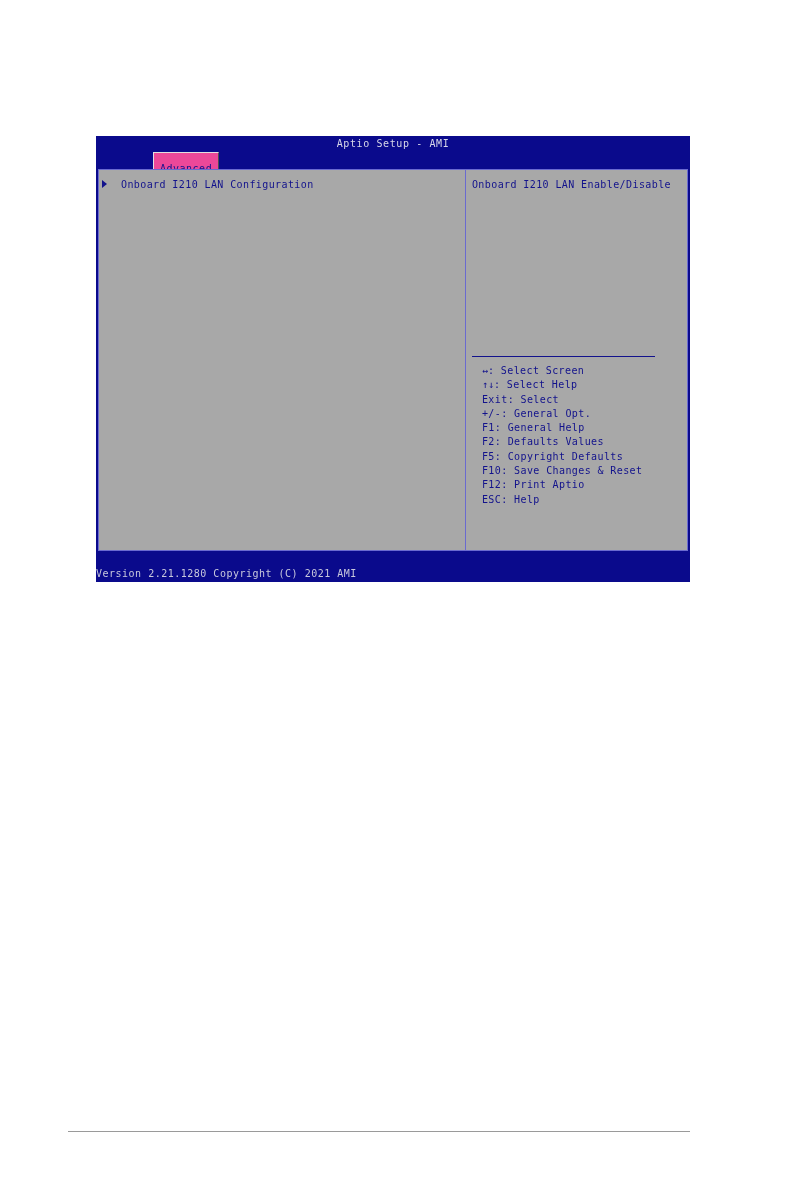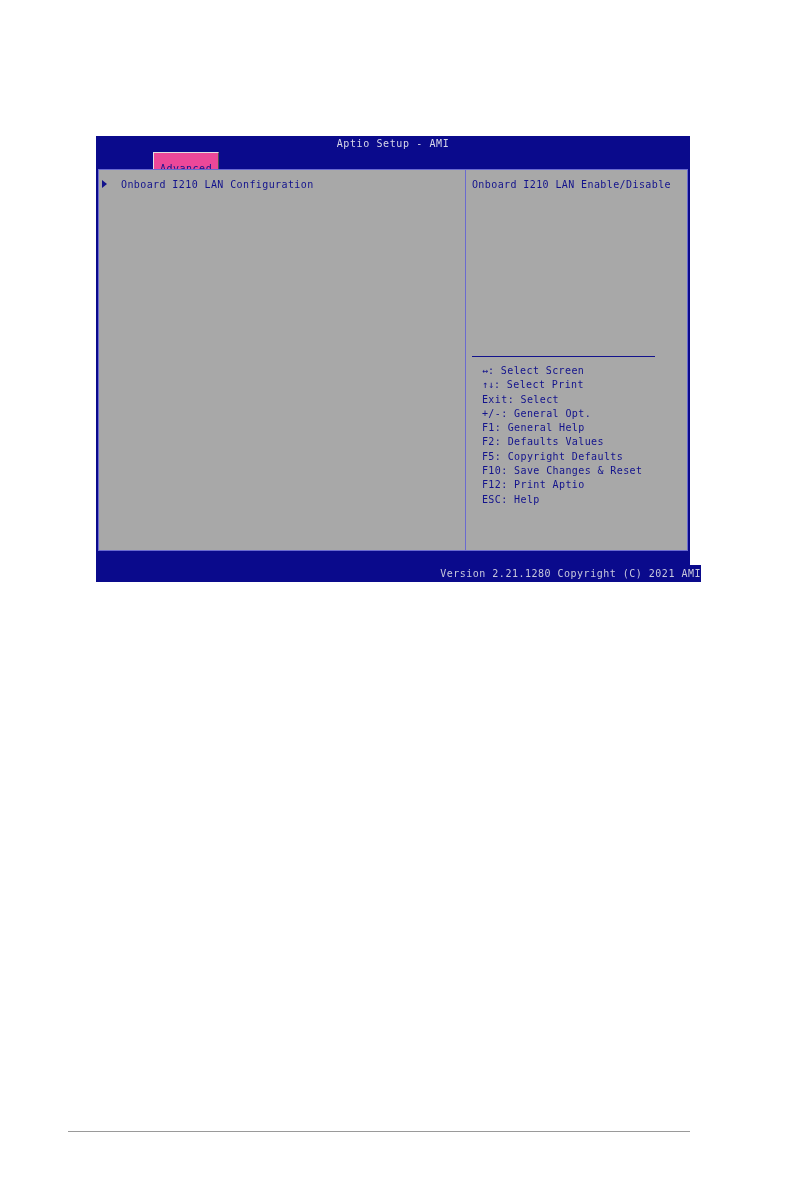--- a/index.html
+++ b/index.html
@@ -141,26 +141,26 @@
     line-height: 14.3px;
     letter-spacing: 0.4px;
     white-space: nowrap;
   }
   .key-glyph {
     letter-spacing: 0;
   }
 
   .footer {
     position: absolute;
-    left: 11px;
+    left: 0px;
     bottom: 0px;
     width: 594px;
     height: 17px;
     line-height: 17px;
-    text-align: right;
+    text-align: left;
     color: #c8c8dc;
     font-size: 10px;
     letter-spacing: 0.5px;
     background: #0a0a8c;
   }
 
   
   .bottom-rule {
     position: absolute;
     left: 68px;
@@ -195,21 +195,21 @@
       <div class="right-pane">
         <div class="help-text">Onboard I210 LAN Enable/Disable</div>
 
         <div class="divider"></div>
 
         <div class="keys">
           <div class="key-line">
             <span class="key-glyph">↔</span><span>: Select Screen</span>
           </div>
           <div class="key-line">
-            <span class="key-glyph">↑↓</span><span>: Select Print</span>
+            <span class="key-glyph">↑↓</span><span>: Select Help</span>
           </div>
           <div class="key-line">Exit: Select</div>
           <div class="key-line">+/-: General Opt.</div>
           <div class="key-line">F1: General Help</div>
           <div class="key-line">F2: Defaults Values</div>
           <div class="key-line">F5: Copyright Defaults</div>
           <div class="key-line">F10: Save Changes &amp; Reset</div>
           <div class="key-line">F12: Print Aptio</div>
           <div class="key-line">ESC: Help</div>
         </div>

